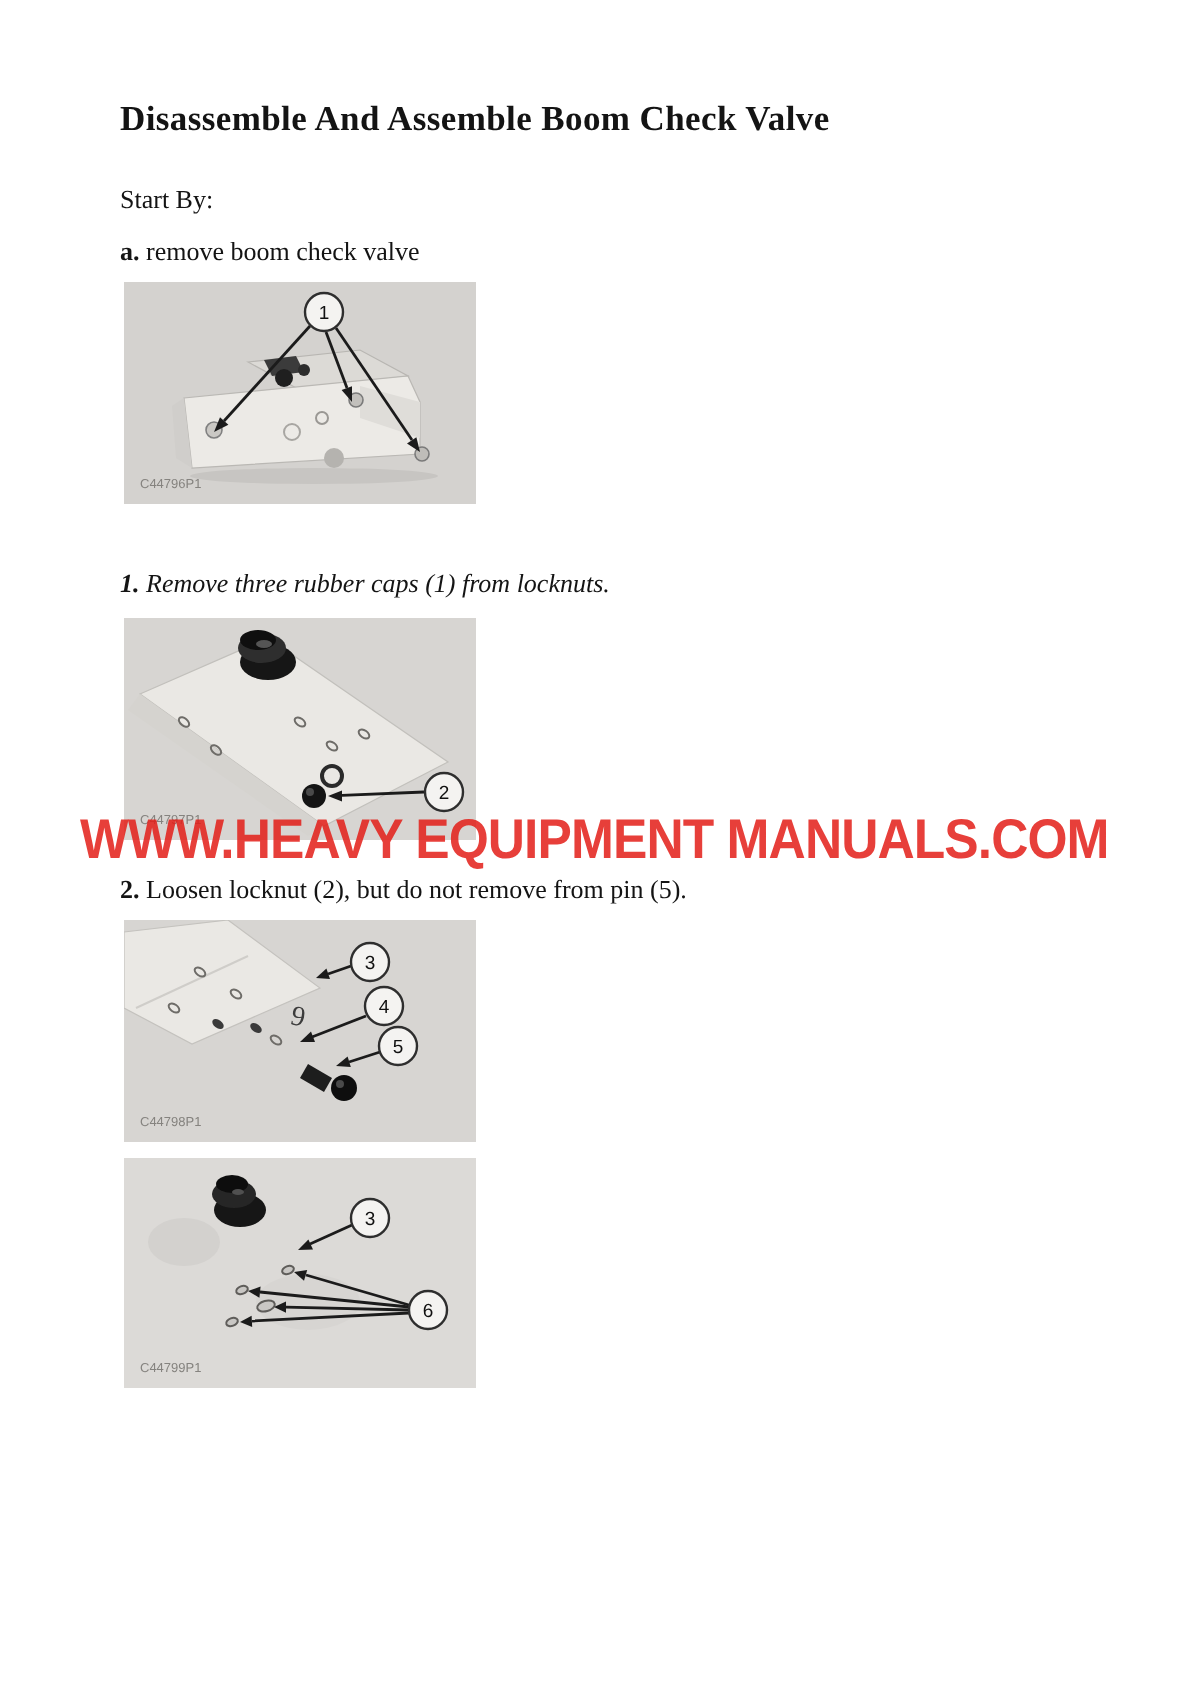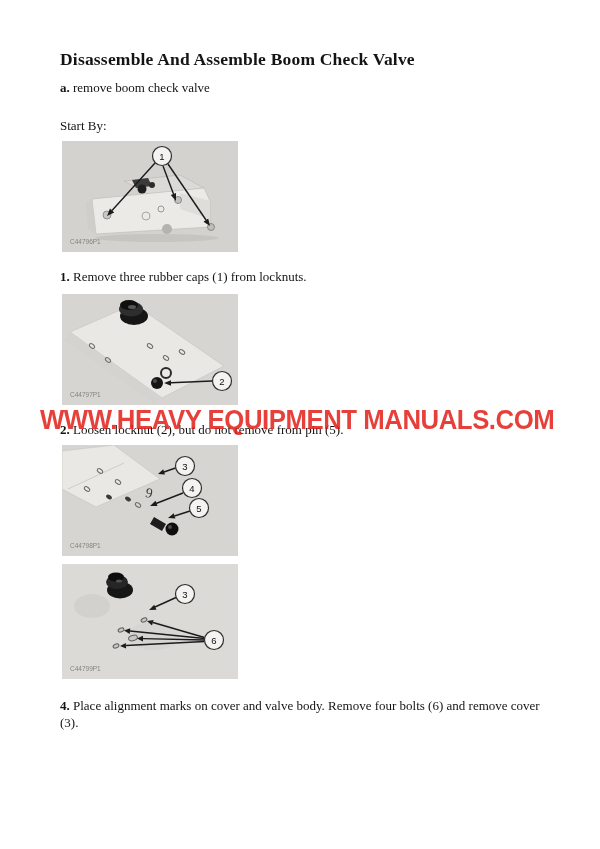--- a/index.html
+++ b/index.html
@@ -15,21 +15,21 @@
   .title{
     font-size:17.5px;
     font-weight:bold;
     margin:49px 0 0 0;
     letter-spacing:.2px;
   }
   .line{font-size:13px;line-height:1.32;margin:0;}
   .startby{margin-top:21px;}
   .item-a{margin-top:9px;}
   .stepnum{font-weight:bold;}
-  .step1{margin-top:16px;}
+  .step1{margin-top:31px;font-style:italic;}
   .step2{margin-top:16px;}
   .step3{margin-top:15px;width:488px;}
   .step4{margin-top:18px;}
   figure{margin:0 0 0 2px;padding:0;width:176px;}
   figure svg{display:block;}
   .fig1{margin-top:7px;}
   .fig2{margin-top:9px;}
   .fig3{margin-top:6px;}
   .fig4{margin-top:8px;}
   .callout-circle{fill:#f4f3f1;stroke:#2e2e2e;stroke-width:1.2;}
@@ -58,23 +58,23 @@
     letter-spacing:-.5px;
   }
 </style>
 </head>
 <body>
 
 <div class="content">
 
   <h1 class="title">Disassemble And Assemble Boom Check Valve</h1>
 
+  <p class="line startby">Start By:</p>
+
   <p class="line item-a"><span class="stepnum">a.</span> <span>remove boom check valve</span></p>
-
-  <p class="line startby">Start By:</p>
 
   <figure class="fig1">
     <svg width="176" height="111" viewBox="0 0 176 111">
       <rect x="0" y="0" width="176" height="111" fill="#d4d2cf"></rect>
       <g>
         <ellipse cx="95" cy="97" rx="62" ry="4" fill="#c7c5c2"></ellipse>
         <polygon points="62,40 118,34 142,47 88,54" fill="#dcdad6" stroke="#b8b6b2" stroke-width="0.6"></polygon>
         <polygon points="30,58 142,47 148,60 148,86 34,93" fill="#eceae6" stroke="#bab8b4" stroke-width="0.6"></polygon>
         <polygon points="30,58 34,93 26,88 24,62" fill="#d0cecb"></polygon>
         <polygon points="118,52 148,60 148,78 118,68" fill="#dfddd9"></polygon>
@@ -229,17 +229,16 @@
         <text class="callout-num" x="123" y="33.5">3</text>
       </g>
       <g>
         <circle class="callout-circle" cx="152" cy="76" r="9.5"></circle>
         <text class="callout-num" x="152" y="79.5">6</text>
       </g>
       <text class="caption" x="8" y="107">C44799P1</text>
     </svg>
   </figure>
 
-  <p class="line step4"><span class="stepnum">4.</span> <span>Place alignment marks on cover and valve body. Remove four bolts (6) and remove cover (3).</span></p>
 
 </div>
 
 <div class="watermark">WWW.HEAVY EQUIPMENT MANUALS.COM</div>
 
 </body></html>

